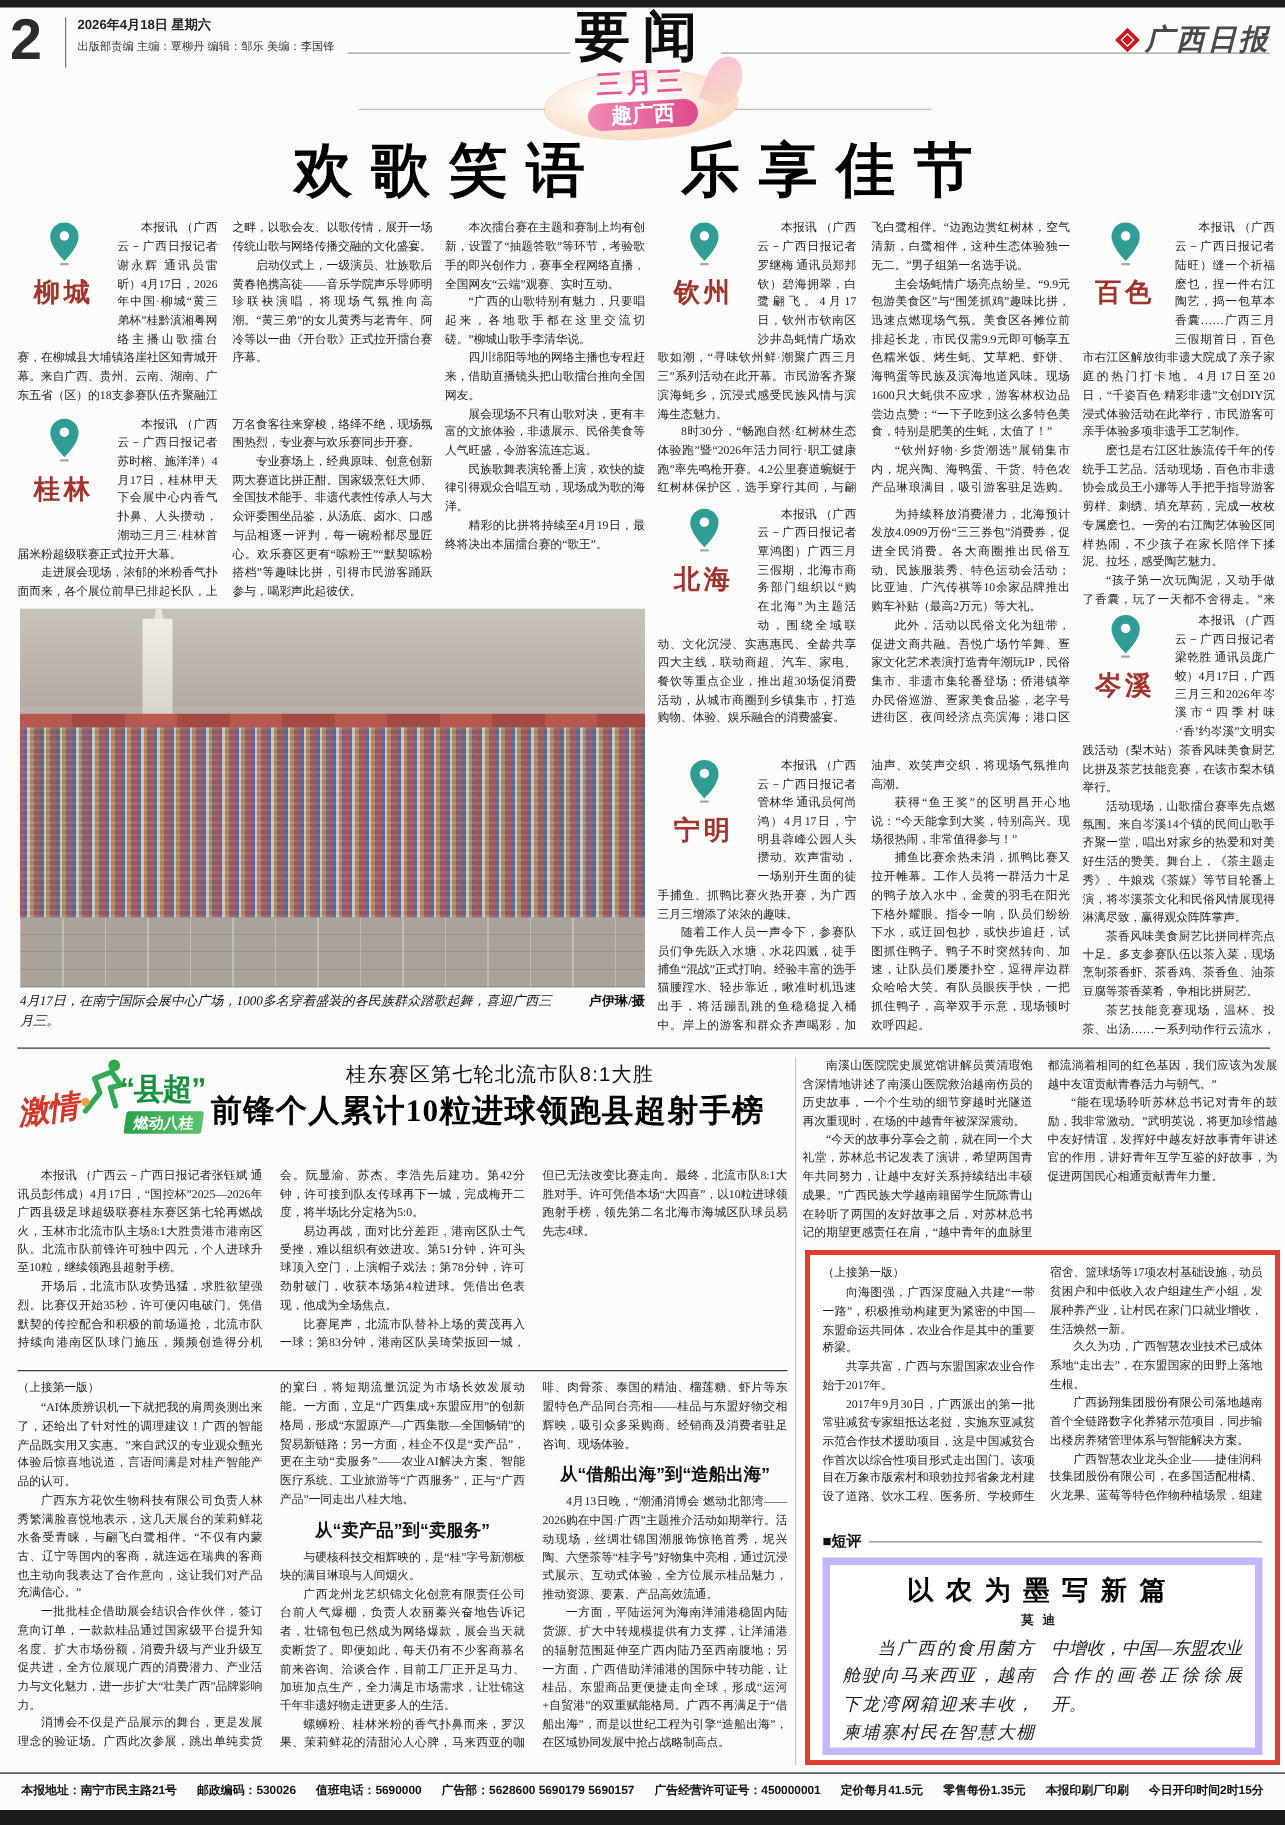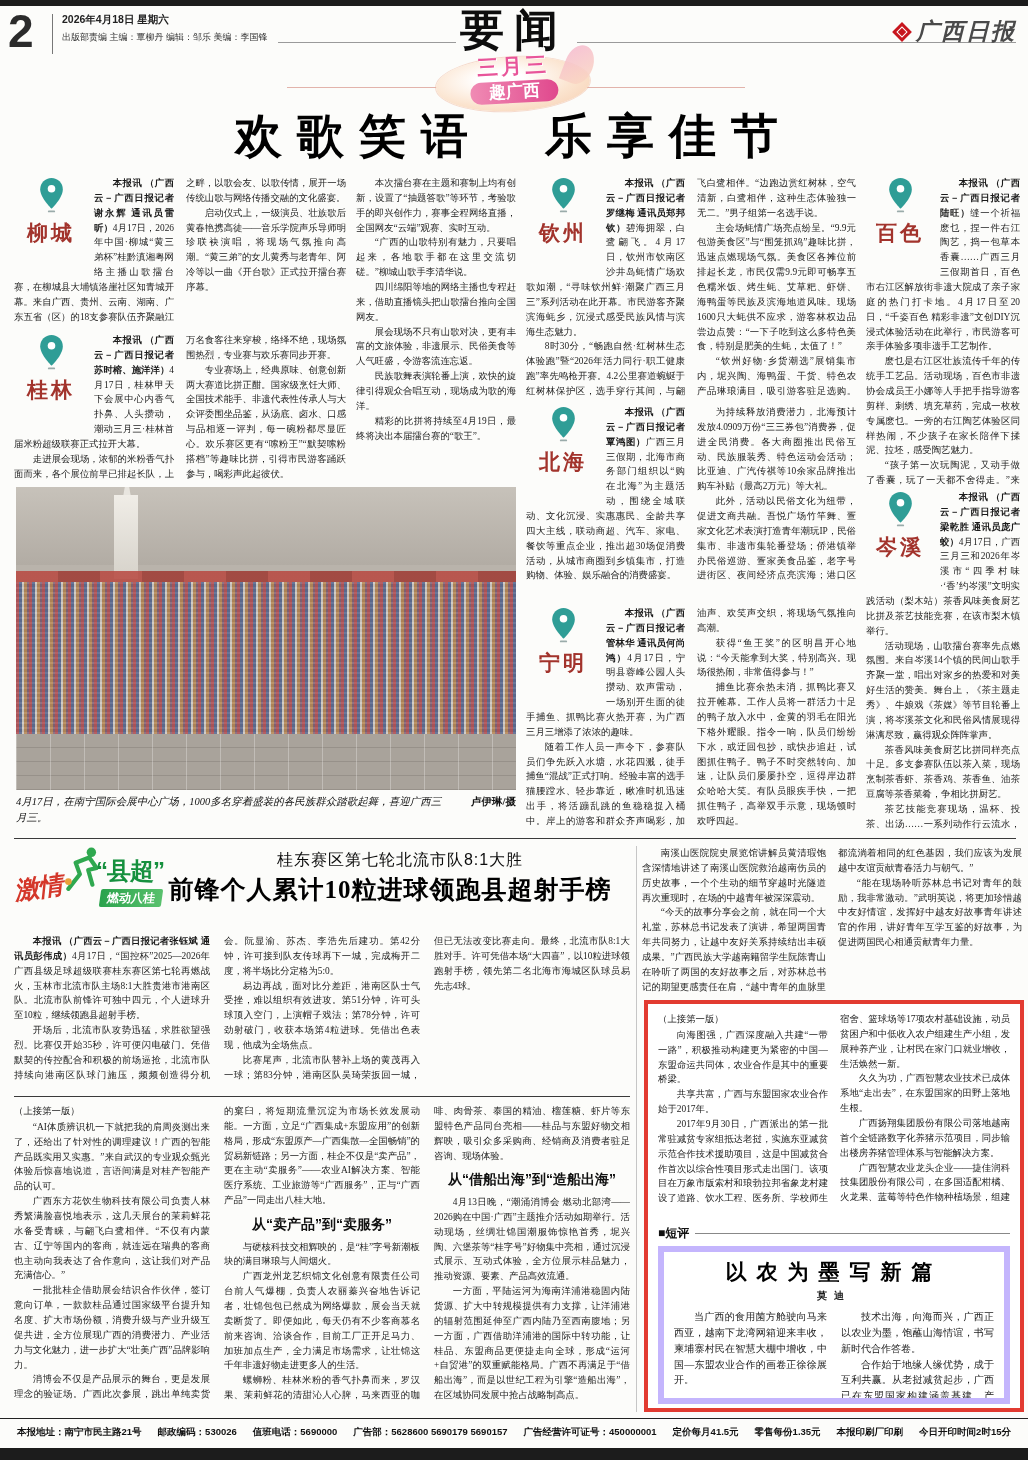--- a/index.html
+++ b/index.html
@@ -28,21 +28,21 @@
       background:linear-gradient(135deg,#f5b6cf,#fad9c0);opacity:.85;transform:rotate(24deg)}
   .badge-l1{position:relative;display:block;font:bold 21px "Liberation Sans",sans-serif;color:#e8559a;letter-spacing:3px;text-shadow:1px 1px 0 #fff;z-index:2}
   .badge-l2{position:relative;display:block;width:88px;margin:1px auto 0;font:bold 17px/1.3 "Liberation Sans",sans-serif;color:#fff;
       background:linear-gradient(90deg,#f08bb4,#e0488d);border-radius:11px;z-index:2}
   .main-headline{left:0;top:110px;width:1028px;text-align:center;font:bold 47px/1.1 "Liberation Sans","DejaVu Sans",sans-serif;letter-spacing:15px;color:#000}
   
   .art{font-size:9.4px;line-height:1.58;text-align:justify;overflow:hidden}
   .cols2{column-count:2;column-gap:12px;column-fill:auto}
   .cols3{column-count:3;column-gap:14px;column-fill:auto}
   .para{text-indent:2em;margin:0}
-  .byline{font-weight:bold}
+  .byline{font-weight:normal}
   .jump{font-weight:normal;text-indent:0;margin:0 0 1px}
   .pinbox{float:left;width:74px;height:92px;margin:1px 6px 1px 0;text-align:center}
   .pinbox.narrow{width:68px}
   .pin-svg{width:27px;height:38px}
   .city-name{font:bold 21px/1.1 "Liberation Serif",serif;color:#a2332c;letter-spacing:3px;margin-top:2px}
   .subhead{font:bold 14px/1.4 "Liberation Sans",sans-serif;text-align:center;text-indent:0;margin:7px 0 5px;color:#111}
   
   .photo{left:16px;top:487px;width:500px;height:303px;background:#b9b3ab;overflow:hidden}
   .ph-sky{position:absolute;left:0;top:0;right:0;height:78px;background:linear-gradient(#c7c2ba,#b2aca4)}
   .ph-tower{position:absolute;left:98px;top:8px;width:24px;height:84px;background:linear-gradient(#f0ede7,#d6d2ca)}
@@ -71,21 +71,21 @@
   .sp-headline{left:150px;top:874px;width:480px;text-align:center;font:bold 25px/1.3 "Liberation Serif",serif;color:#000;letter-spacing:1px}
   
   .redbox{left:644px;top:1000px;width:380px;height:412px;border:4px solid #e23b31;background:#fff;padding:8px 10px}
   .redbox-art{height:206px}
   .sq-row{display:flex;align-items:center;gap:6px;margin:7px 0 4px}
   .sq-label{font:bold 12px "Liberation Sans",sans-serif;color:#111;white-space:nowrap}
   .sq-line{flex:1;height:1px;background:#888}
   .commentary{border:6px solid #c4b5fd;padding:7px 10px 5px;height:158px;overflow:hidden}
   .cm-title{text-align:center;font:bold 21px/1.3 "Liberation Serif",serif;letter-spacing:10px;color:#000}
   .cm-author{text-align:center;font:bold 10px "Liberation Serif",serif;letter-spacing:7px;margin:3px 0 6px}
-  .cm-text{column-count:2;column-gap:14px;column-fill:auto;height:96px;overflow:hidden;font-size:10px;line-height:1.58;text-align:justify}
+  .cm-text{column-count:2;column-gap:14px;column-fill:auto;height:96px;overflow:hidden;font-style:italic;font-size:14px;line-height:1.58;text-align:justify}
   
   .footrule{left:0;top:1418px;width:1028px;height:1px;background:#222}
   .footer{left:0;top:1426px;width:1028px;text-align:center;font:bold 9.5px "Liberation Sans",sans-serif;color:#111}
   .footer span{margin:0 8px;white-space:nowrap}
   .botbar{left:0;top:1448px;width:1028px;height:12px;background:#1c1c1c}
 </style>
 </head>
 <body>
 
 <div class="page">

